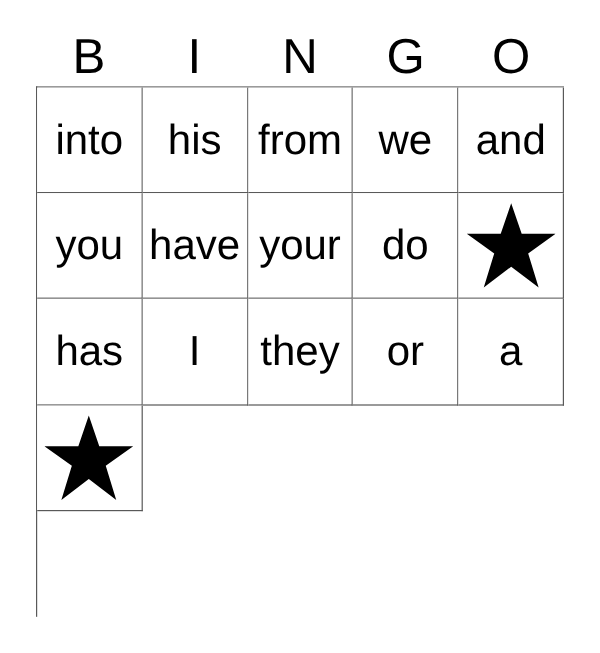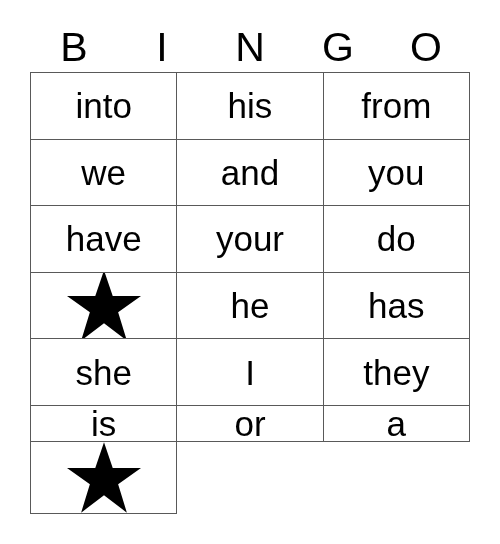--- a/index.html
+++ b/index.html
@@ -50,21 +50,21 @@
   #bingo-grid {
     position: absolute;
     left: 30px;
     top: 72px;
     width: 440px;
     height: 442px;
     border-top: 1px solid #595959;
     border-left: 1px solid #595959;
     box-sizing: border-box;
     display: grid;
-    grid-template-columns: repeat(3, 1fr);
+    grid-template-columns: repeat(5, 1fr);
     grid-template-rows: repeat(5, 1fr);
   }
   .bingo-cell {
     border-right: 1px solid #595959;
     border-bottom: 1px solid #595959;
     box-sizing: border-box;
     display: flex;
     align-items: center;
     justify-content: center;
     overflow: hidden;
@@ -132,40 +132,31 @@
     <div class="bingo-cell">
       <span class="cell-text">do</span>
     </div>
     <div class="bingo-cell">
       <span class="cell-star">
         <svg viewBox="0 0 100 95" xmlns="http://www.w3.org/2000/svg" aria-hidden="true">
           <polygon points="50,0 61.8,34.5 100,34.5 69.1,56.5 80.9,95 50,71.5 19.1,95 30.9,56.5 0,34.5 38.2,34.5" fill="#000000"></polygon>
         </svg>
       </span>
     </div>
-    <div class="bingo-cell">
-      <span class="cell-text">he</span>
-    </div>
 
     <div class="bingo-cell">
       <span class="cell-text">has</span>
-    </div>
-    <div class="bingo-cell">
-      <span class="cell-text">she</span>
     </div>
     <div class="bingo-cell">
       <span class="cell-text">I</span>
     </div>
     <div class="bingo-cell">
       <span class="cell-text">they</span>
     </div>
 
-    <div class="bingo-cell">
-      <span class="cell-text">is</span>
-    </div>
     <div class="bingo-cell">
       <span class="cell-text">or</span>
     </div>
     <div class="bingo-cell">
       <span class="cell-text">a</span>
     </div>
     <div class="bingo-cell">
       <span class="cell-star">
         <svg viewBox="0 0 100 95" xmlns="http://www.w3.org/2000/svg" aria-hidden="true">
           <polygon points="50,0 61.8,34.5 100,34.5 69.1,56.5 80.9,95 50,71.5 19.1,95 30.9,56.5 0,34.5 38.2,34.5" fill="#000000"></polygon>

